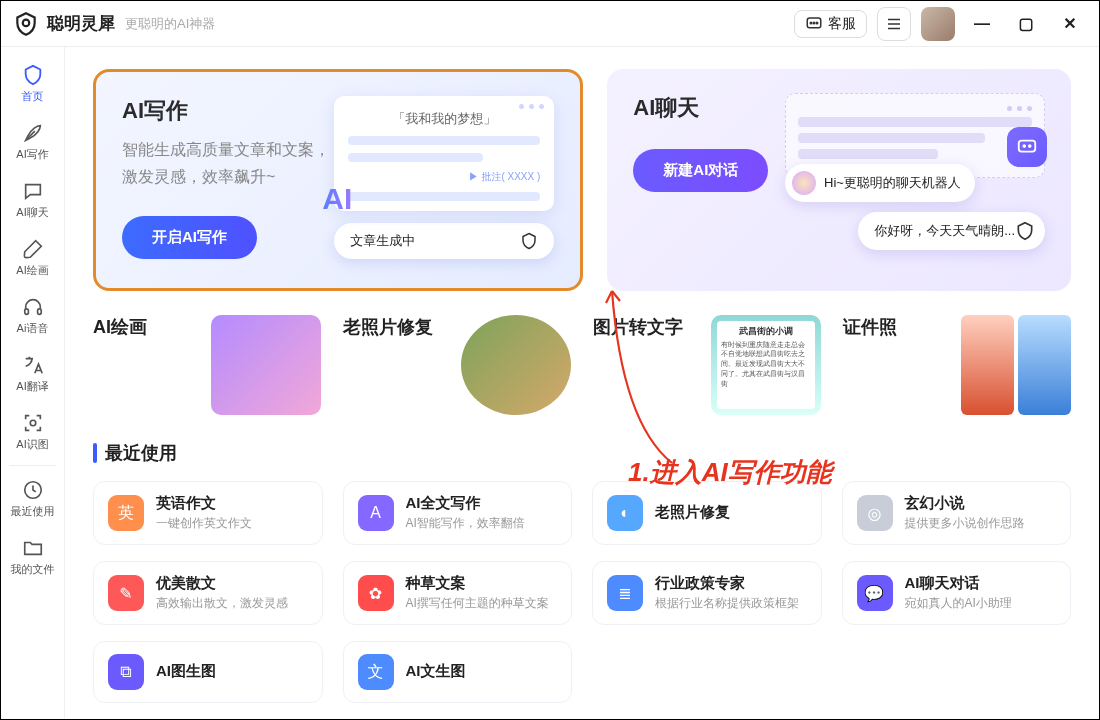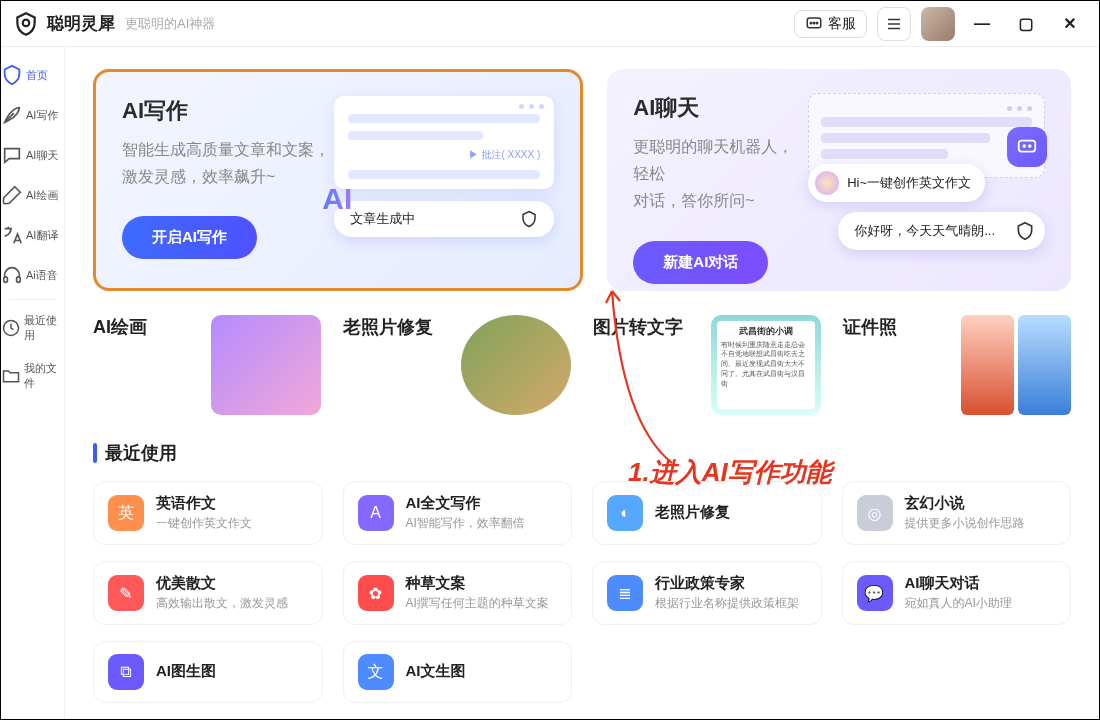--- a/index.html
+++ b/index.html
@@ -13,21 +13,21 @@
 .tagline{font-size:13px;color:#aaa}
 .titlebar .spacer{flex:1}
 .kefu{display:flex;align-items:center;gap:5px;font-size:14px;border:1px solid #ddd;border-radius:8px;padding:4px 10px;cursor:pointer}
 .kefu svg{width:18px;height:18px}
 .hamb{width:34px;height:34px;border:1px solid #ddd;border-radius:8px;display:flex;align-items:center;justify-content:center;cursor:pointer}
 .avatar{width:34px;height:34px;border-radius:8px;background:linear-gradient(135deg,#c9b8a8,#9b7c6a);cursor:pointer}
 .winbtn{width:34px;height:34px;display:flex;align-items:center;justify-content:center;cursor:pointer;font-size:16px;font-weight:bold}
 
 .body{flex:1;display:flex;overflow:hidden}
 .sidebar{width:64px;border-right:1px solid #f0f0f0;padding-top:8px}
-.sb-item{display:flex;align-items:center;gap:3px;padding:9px 0;cursor:pointer;color:#555;font-size:11px}
+.sb-item{display:flex;flex-direction:column;align-items:center;gap:3px;padding:9px 0;cursor:pointer;color:#555;font-size:11px}
 .sb-item.active{color:#3b5bff}
 .sb-item svg{width:22px;height:22px}
 .sidebar hr{border:none;border-top:1px solid #eee;margin:4px 8px}
 .main{flex:1;overflow:auto;padding:22px 28px 12px;background:#fff;position:relative}
 
 .hero-row{display:flex;gap:24px}
 .hero-card{position:relative;border-radius:16px;padding:24px 26px;height:222px;display:flex;justify-content:space-between}
 .hero-write{flex:1.05;background:linear-gradient(135deg,#f3f6ff,#e6ecff);border:3px solid #e38b2a;border-radius:16px}
 .hero-chat{flex:1;background:linear-gradient(135deg,#f4f1ff,#ece7ff)}
 .hero-title{font-size:22px;font-weight:700;color:#2b2b2b}
@@ -44,21 +44,21 @@
 .prev-gen{background:#fff;border-radius:999px;padding:9px 16px;display:flex;align-items:center;justify-content:space-between;font-size:13px;margin-top:12px;box-shadow:0 4px 14px rgba(80,100,200,.18)}
 .prev-gen .small-logo{width:18px;height:18px}
 
 .chat-prev{width:260px;position:relative}
 .chat-win{background:rgba(255,255,255,.6);border-radius:10px;padding:12px;border:1px dashed #d3cdf5}
 .chat-win .dots{display:flex;gap:5px;justify-content:flex-end;margin-bottom:6px}
 .chat-win .dots span{width:5px;height:5px;border-radius:50%;background:#d1cbf2}
 .chat-win .row{height:10px;background:#e1dcf7;border-radius:4px;margin-bottom:6px}
 .bubble1{display:flex;align-items:center;gap:8px;background:#fff;border-radius:999px;padding:7px 14px 7px 7px;box-shadow:0 4px 14px rgba(100,80,200,.18);font-size:13px;margin-top:-14px;width:fit-content}
 .bubble1 .av{width:24px;height:24px;border-radius:50%;background:radial-gradient(circle,#fce3b8,#d8a8ff)}
-.bubble2{display:flex;align-items:center;gap:20px;background:#fff;border-radius:999px;padding:9px 10px 9px 16px;box-shadow:0 4px 14px rgba(100,80,200,.18);font-size:13px;margin-top:10px;margin-left:auto;width:fit-content}
+.bubble2{display:flex;align-items:center;gap:0;background:#fff;border-radius:999px;padding:9px 10px 9px 16px;box-shadow:0 4px 14px rgba(100,80,200,.18);font-size:13px;margin-top:10px;margin-left:auto;width:fit-content}
 .bubble2 .small-logo{width:20px;height:20px}
 .fab{position:absolute;right:-2px;top:34px;width:40px;height:40px;background:linear-gradient(135deg,#7d6bff,#6b5bff);border-radius:12px;display:flex;align-items:center;justify-content:center}
 .fab svg{width:22px;height:22px;stroke:#fff}
 
 .feat-row{display:flex;gap:22px;margin-top:24px}
 .feat{flex:1;background:#fff}
 .feat-head{display:flex;justify-content:space-between;align-items:flex-start}
 .feat h3{font-size:18px;font-weight:700}
 .feat .thumb{width:110px;height:100px;border-radius:10px}
 .thumb.t1{background:linear-gradient(135deg,#b48bff,#f2a8d8)}
@@ -145,31 +145,38 @@
         <span>AI聊天</span>
       </div>
       <div class="sb-item">
         <svg viewBox="0 0 24 24" fill="none" stroke="currentColor" stroke-width="1.8">
             <path d="M15 3c2 2 4 4 6 6L9 21c-2 0-5 1-6 0s0-4 0-6L15 3z"></path>
           </svg>
         <span>AI绘画</span>
       </div>
       <div class="sb-item">
         <svg viewBox="0 0 24 24" fill="none" stroke="currentColor" stroke-width="1.8">
-            <path d="M4 5h8M8 3v2m-3 8c3-1 5-3 6-8M4 13c2 0 5-2 7-6m3 14l4-10 4 10m-7-3h6"></path>
-          </svg>
-        <span>AI翻译</span>
-      </div>
-      <div class="sb-item">
-        <svg viewBox="0 0 24 24" fill="none" stroke="currentColor" stroke-width="1.8">
             <path d="M4 14v-2a8 8 0 0116 0v2"></path>
             <rect x="3" y="14" width="4" height="6" rx="2"></rect>
             <rect x="17" y="14" width="4" height="6" rx="2"></rect>
           </svg>
         <span>Ai语音</span>
+      </div>
+      <div class="sb-item">
+        <svg viewBox="0 0 24 24" fill="none" stroke="currentColor" stroke-width="1.8">
+            <path d="M4 5h8M8 3v2m-3 8c3-1 5-3 6-8M4 13c2 0 5-2 7-6m3 14l4-10 4 10m-7-3h6"></path>
+          </svg>
+        <span>AI翻译</span>
+      </div>
+      <div class="sb-item">
+        <svg viewBox="0 0 24 24" fill="none" stroke="currentColor" stroke-width="1.8">
+            <path d="M4 8V4h4m8 0h4v4M4 16v4h4m8 0h4v-4"></path>
+            <circle cx="12" cy="12" r="3"></circle>
+          </svg>
+        <span>AI识图</span>
       </div>
       <hr>
       <div class="sb-item">
         <svg viewBox="0 0 24 24" fill="none" stroke="currentColor" stroke-width="1.8">
             <circle cx="12" cy="12" r="9"></circle>
             <path d="M12 7v5l3 2"></path>
           </svg>
         <span>最近使用</span>
       </div>
       <div class="sb-item">
@@ -197,41 +204,39 @@
             </div>
             <button class="hero-btn">开启AI写作</button>
           </div>
           <div class="prev-box" style="position:relative">
             <div class="prev-win">
               <div class="dots">
                   <span></span>
                   <span></span>
                   <span></span>
                 </div>
+              <div style="text-align:center;margin-top:4px">「我和我的梦想」</div>
               <div class="prev-row"></div>
               <div class="prev-row" style="width:70%"></div>
               <div style="font-size:10px;color:#8aa0ff;text-align:right;margin-top:8px">▶ 批注( XXXX )</div>
               <div class="prev-row"></div>
             </div>
             <div class="prev-ai">AI</div>
             <div class="prev-gen">
               <span>文章生成中</span>
               <svg class="small-logo" viewBox="0 0 24 24" fill="none" stroke="#333" stroke-width="2">
                   <path d="M12 2l8 4v5c0 5-3.5 9-8 11-4.5-2-8-6-8-11V6l8-4z"></path>
                 </svg>
             </div>
           </div>
         </div>
 
         <div class="hero-card hero-chat">
           <div>
             <div class="hero-title">AI聊天</div>
-            <div class="hero-desc">
-              <span>更聪明的聊天机器人，轻松</span><br><span>对话，答你所问~</span>
-            </div>
             <button class="hero-btn purple">新建AI对话</button>
           </div>
           <div class="chat-prev">
             <div class="fab">
               <svg viewBox="0 0 24 24" fill="none" stroke-width="2">
                   <rect x="3" y="5" width="18" height="12" rx="3"></rect>
                   <circle cx="9" cy="11" r="1" fill="#fff"></circle>
                   <circle cx="15" cy="11" r="1" fill="#fff"></circle>
                 </svg>
             </div>
@@ -240,21 +245,21 @@
                   <span></span>
                   <span></span>
                   <span></span>
                 </div>
               <div class="row"></div>
                 <div class="row" style="width:80%"></div>
                 <div class="row" style="width:60%"></div>
             </div>
             <div class="bubble1">
               <div class="av"></div>
-              <span>Hi~一键创作英文作文</span>
+              <span>Hi~更聪明的聊天机器人</span>
             </div>
             <div class="bubble2">
               <span>你好呀，今天天气晴朗...</span>
               <svg class="small-logo" viewBox="0 0 24 24" fill="none" stroke="#333" stroke-width="2">
                   <path d="M12 2l8 4v5c0 5-3.5 9-8 11-4.5-2-8-6-8-11V6l8-4z"></path>
                 </svg>
             </div>
           </div>
         </div>
       </div>

